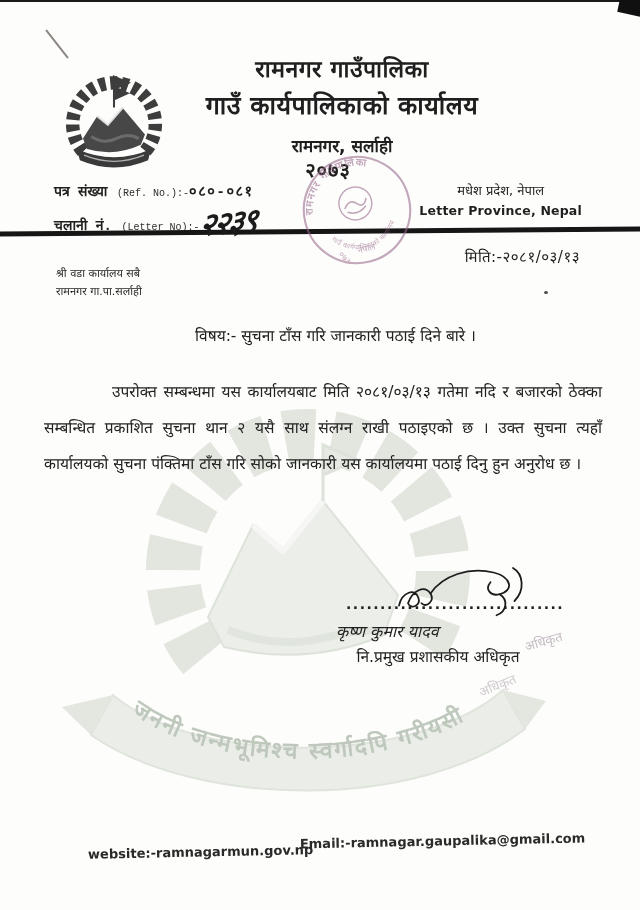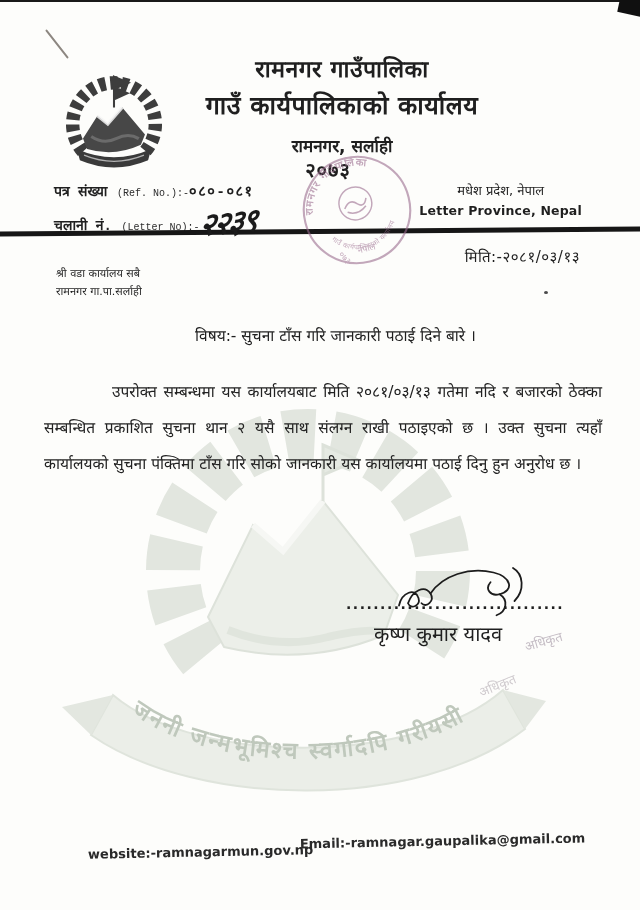--- a/index.html
+++ b/index.html
@@ -45,21 +45,21 @@
   .body-text{
     position:absolute;left:44px;right:38px;top:358px;
     font-size:15.5px;line-height:36px;text-align:justify;text-indent:68px;
     color:#222;z-index:1;
   }
   
   .watermark{position:absolute;left:28px;top:405px;width:560px;height:400px;z-index:0;}
   
   .sig-ink{position:absolute;left:386px;top:562px;width:152px;height:60px;z-index:2;}
   .sig-dots{position:absolute;left:346px;top:596px;width:184px;text-align:center;font-size:14px;font-weight:bold;letter-spacing:1.5px;z-index:2;}
-  .sig-name{position:absolute;left:336px;top:620px;width:204px;text-align:center;font-size:20px;z-index:2;}
+  .sig-name{position:absolute;left:336px;top:620px;width:204px;text-align:left;font-size:16px;z-index:2;font-style:italic;}
   .sig-title{position:absolute;left:316px;top:645px;width:244px;text-align:center;font-size:15.5px;z-index:2;}
   .ghost1{position:absolute;left:524px;top:632px;font-size:13px;color:rgba(150,135,152,.55);transform:rotate(-16deg);z-index:1;}
   .ghost2{position:absolute;left:478px;top:676px;font-size:13px;color:rgba(150,140,150,.45);transform:rotate(-22deg);z-index:1;}
   
   .footer{position:absolute;left:0;right:0;top:836px;height:30px;transform:rotate(-1.2deg);font-size:13px;font-weight:600;color:#2a2a2a;}
   .footer-website{position:absolute;left:88px;top:6px;}
   .footer-email{position:absolute;left:300px;top:0;}
 </style>
 </head>
 <body>
@@ -155,20 +155,21 @@
   <svg class="sig-ink" viewBox="0 0 200 80">
     <g fill="none" stroke="#1c1c1c" stroke-width="2.4" stroke-linecap="round">
       <path d="M16,58 C20,40 38,34 42,48 C45,58 32,64 28,55 C34,38 50,30 58,42 C64,52 52,62 46,55"></path>
       <path d="M58,42 C74,18 110,6 142,14 C166,20 170,38 150,43 C138,46 130,36 138,27"></path>
       <path d="M150,43 C162,50 160,66 146,71"></path>
       <path d="M168,8 C182,16 184,38 170,52"></path>
     </g>
   </svg>
   <div class="sig-dots">................................</div>
   <div class="sig-name">कृष्ण कुमार यादव</div>
+  <div class="sig-title">नि.प्रमुख प्रशासकीय अधिकृत</div>
   <div class="ghost1">अधिकृत</div>
   <div class="ghost2">अधिकृत</div>
 
   <div class="footer">
     <span class="footer-website">website:-ramnagarmun.gov.np</span>
     <span class="footer-email">Email:-ramnagar.gaupalika@gmail.com</span>
   </div>
 
 </div>
 

